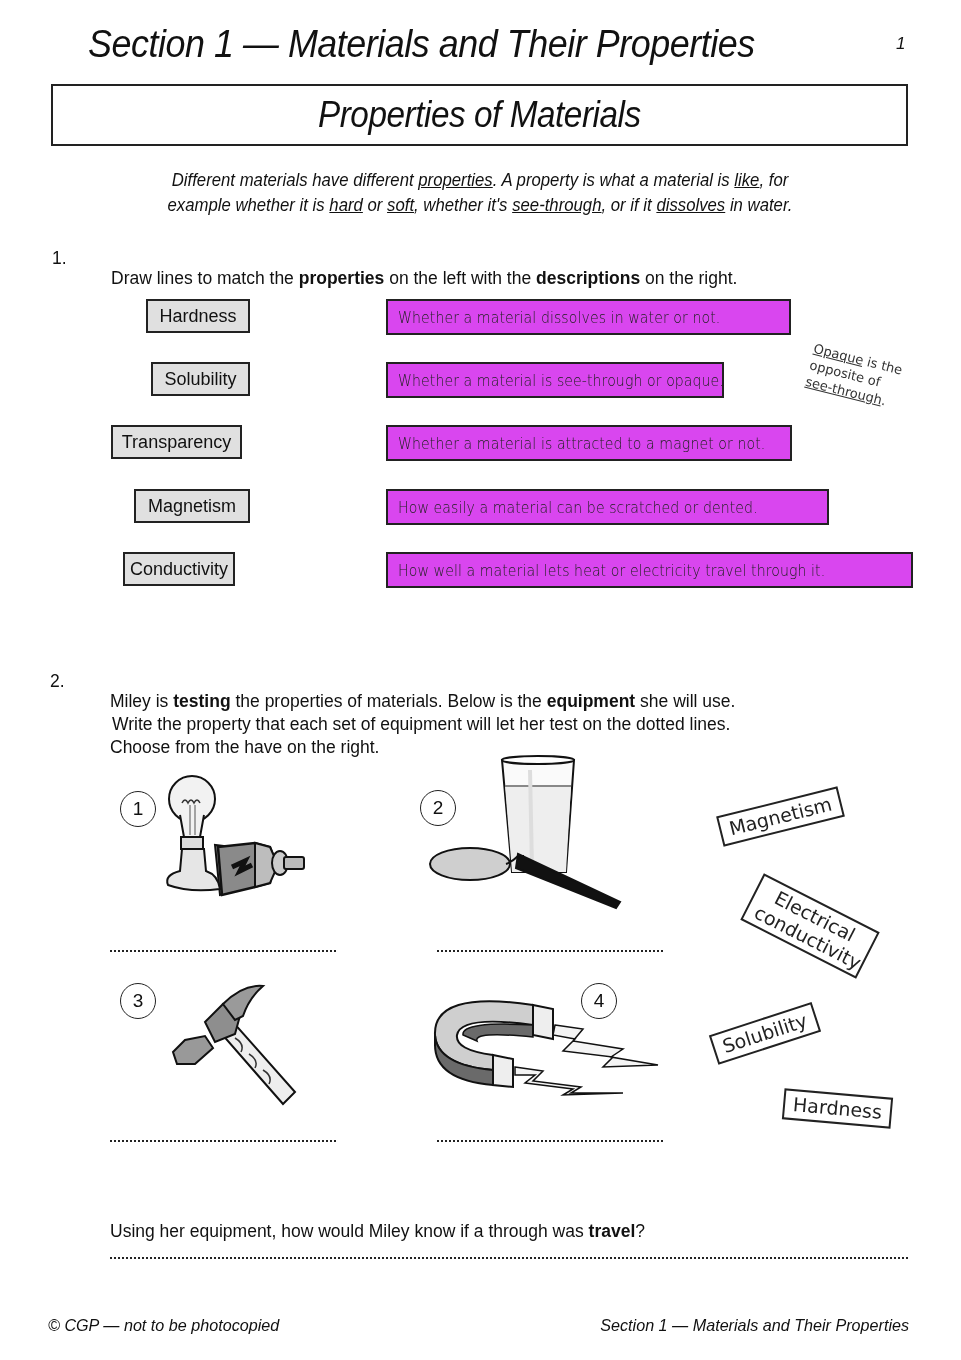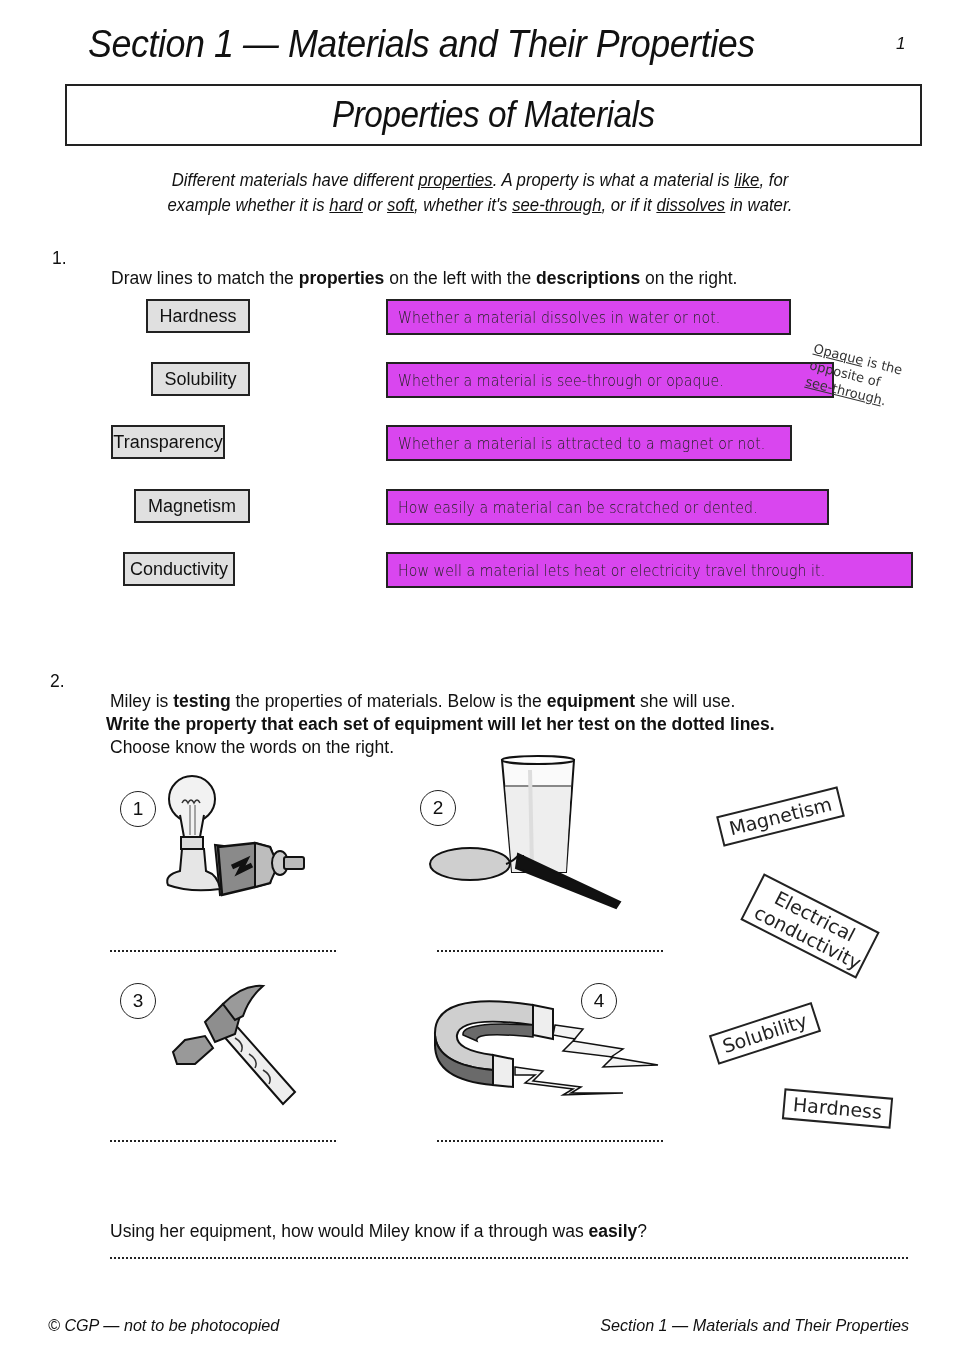--- a/index.html
+++ b/index.html
@@ -1,20 +1,20 @@
 <!DOCTYPE html>
 <html><head>
 <meta charset="utf-8">
 <style>
   html, body { margin: 0; padding: 0; background: #ffffff; }
   body { width: 961px; height: 1360px; position: relative; overflow: hidden; color: #111; font-family: "Liberation Sans", sans-serif; }
   .abs { position: absolute; }
   #section-title { left: 88px; top: 22px; font-size: 39px; font-style: italic; letter-spacing: -0.5px; transform: scaleX(0.92); transform-origin: left center; white-space: nowrap; }
   #page-number { left: 896px; top: 34px; font-size: 17px; font-style: italic; }
-  #title-box { left: 51px; top: 84px; width: 857px; height: 62px; border: 2px solid #222; box-sizing: border-box; display: flex; align-items: center; justify-content: center; margin-left: 14px; }
+  #title-box { left: 51px; top: 84px; width: 857px; height: 62px; border: 2px solid #222; box-sizing: border-box; display: flex; align-items: center; justify-content: center; }
   #title-box span { font-size: 37px; font-style: italic; letter-spacing: -0.5px; transform: scaleX(0.9); display: inline-block; }
   .intro { left: 60px; width: 840px; text-align: center; font-size: 18px; font-style: italic; transform: scaleX(0.93); transform-origin: center; white-space: nowrap; }
   .intro u { text-decoration: underline; }
   .q-num { font-size: 17.5px; }
   .q-text { font-size: 17.5px; white-space: nowrap; margin-top: 20px; }
   .prop-box { background: #e0e0e0; border: 2px solid #222; font-size: 18px; height: 34px; box-sizing: border-box; display: flex; align-items: center; justify-content: center; padding: 0 8px; white-space: nowrap; }
   .desc-box { background: #d946ef; border: 2px solid #222; font-size: 16px; height: 36px; box-sizing: border-box; display: flex; align-items: center; padding: 0 10px; white-space: nowrap; font-family: "DejaVu Sans", sans-serif; font-weight: 300; letter-spacing: 0.1px; color: #222; }
   .desc-box span { display: inline-block; transform: scaleX(0.88); transform-origin: left center; }
   #opaque-note { left: 816px; top: 340px; width: 100px; font-family: "DejaVu Sans", sans-serif; font-size: 13px; line-height: 17px; transform: rotate(14deg); transform-origin: left top; color: #333; }
   #opaque-note u { text-decoration: underline; }
@@ -40,50 +40,50 @@
   <span>example whether it is </span><u>hard</u><span> or </span><u>soft</u><span>, whether it's </span><u>see-through</u><span>, or if it </span><u>dissolves</u><span> in water.</span>
 </div>
 
 <div class="abs q-num" style="left:52px; top:248px;">1.</div>
 <div class="abs q-text" style="left:111px; top:248px;">
   <span>Draw lines to match the </span><b>properties</b><span> on the left with the </span><b>descriptions</b><span> on the right.</span>
 </div>
 
 <div class="abs prop-box" style="left:146px; top:299px; width:104px;">Hardness</div>
 <div class="abs prop-box" style="left:151px; top:362px; width:99px;">Solubility</div>
-<div class="abs prop-box" style="left:111px; top:425px; width:114px;">Transparency</div>
+<div class="abs prop-box" style="left:111px; top:425px; width:131px;">Transparency</div>
 <div class="abs prop-box" style="left:134px; top:489px; width:116px;">Magnetism</div>
 <div class="abs prop-box" style="left:123px; top:552px; width:112px;">Conductivity</div>
 
 <div class="abs desc-box" style="left:386px; top:299px; width:405px;">
     <span>Whether a material dissolves in water or not.</span>
   </div>
-<div class="abs desc-box" style="left:386px; top:362px; width:448px;">
+<div class="abs desc-box" style="left:386px; top:362px; width:338px;">
     <span>Whether a material is see-through or opaque.</span>
   </div>
 <div class="abs desc-box" style="left:386px; top:425px; width:406px;">
     <span>Whether a material is attracted to a magnet or not.</span>
   </div>
 <div class="abs desc-box" style="left:386px; top:489px; width:443px;">
     <span>How easily a material can be scratched or dented.</span>
   </div>
 <div class="abs desc-box" style="left:386px; top:552px; width:527px;">
     <span>How well a material lets heat or electricity travel through it.</span>
   </div>
 
 <div id="opaque-note" class="abs">
   <u>Opaque</u><span> is the opposite of </span><u>see-through</u><span>.</span>
 </div>
 
 <div class="abs q-num" style="left:50px; top:671px;">2.</div>
 <div class="abs q-text" style="left:110px; top:671px;">
   <span>Miley is </span><b>testing</b><span> the properties of materials.  Below is the </span><b>equipment</b><span> she will use.</span>
 </div>
-<div class="abs q-text" style="left:106px; top:694px;font-weight:bold;">Write the property that each set of equipment will let her test on the dotted lines.</div>
-<div class="abs q-text" style="left:110px; top:717px;">Choose know the words on the right.</div>
+<div class="abs q-text" style="left:112px; top:694px;">Write the property that each set of equipment will let her test on the dotted lines.</div>
+<div class="abs q-text" style="left:110px; top:717px;">Choose from the have on the right.</div>
 
 <div class="abs circle-num" style="left:120px; top:791px;">1</div>
 <svg style="left:160px; top:775px;" width="150" height="120" viewBox="0 0 150 120">
 
   <path d="M55 70 L60 120 L95 110 L95 75 Z" fill="#888" stroke="#111" stroke-width="2"></path>
   <path d="M58 72 L95 68 L110 72 L115 85 L110 108 L95 112 L62 120 Z" fill="#8a8a8a" stroke="#111" stroke-width="2.5"></path>
   <path d="M95 68 L110 72 L118 90 L110 108 L95 112 Z" fill="#bdbdbd" stroke="#111" stroke-width="2"></path>
   <ellipse cx="120" cy="88" rx="8" ry="12" fill="#ccc" stroke="#111" stroke-width="2"></ellipse>
   <rect x="124" y="82" width="20" height="12" rx="2" fill="#bbb" stroke="#111" stroke-width="2"></rect>
   <path d="M72 92 L85 86 L80 96 L92 90" stroke="#111" stroke-width="5" fill="none"></path>
@@ -132,18 +132,18 @@
   <path d="M82 72 L110 76 L100 86 L148 92 L138 98 L190 98 L130 100 L140 94 L92 88 L102 80 L82 80 Z" fill="#f4f4f4" stroke="#111" stroke-width="1.5"></path>
 </svg>
 <div class="abs dots" style="left:437px; top:1140px; width:226px;"></div>
 
 <div class="abs word-tag" style="left:718px; top:801px; transform: rotate(-14deg);">Magnetism</div>
 <div class="abs word-tag" style="left:745px; top:900px; width:110px; white-space: normal; line-height: 22px; transform: rotate(27deg);">Electrical conductivity</div>
 <div class="abs word-tag" style="left:711px; top:1018px; transform: rotate(-18deg);">Solubility</div>
 <div class="abs word-tag" style="left:783px; top:1093px; transform: rotate(5deg);">Hardness</div>
 
 <div class="abs q-text" style="left:110px; top:1201px;">
-  <span>Using her equipment, how would Miley know if a through was </span><b>easily</b><span>?</span>
+  <span>Using her equipment, how would Miley know if a through was </span><b>travel</b><span>?</span>
 </div>
 <div class="abs dots" style="left:110px; top:1257px; width:798px; border-bottom-width: 2px;"></div>
 
 <div class="abs footer" style="left:48px; top:1316px; transform-origin: left center;">© CGP — not to be photocopied</div>
 <div class="abs footer" style="right:52px; top:1316px; transform-origin: right center;">Section 1 — Materials and Their Properties</div>
 
 </body></html>

